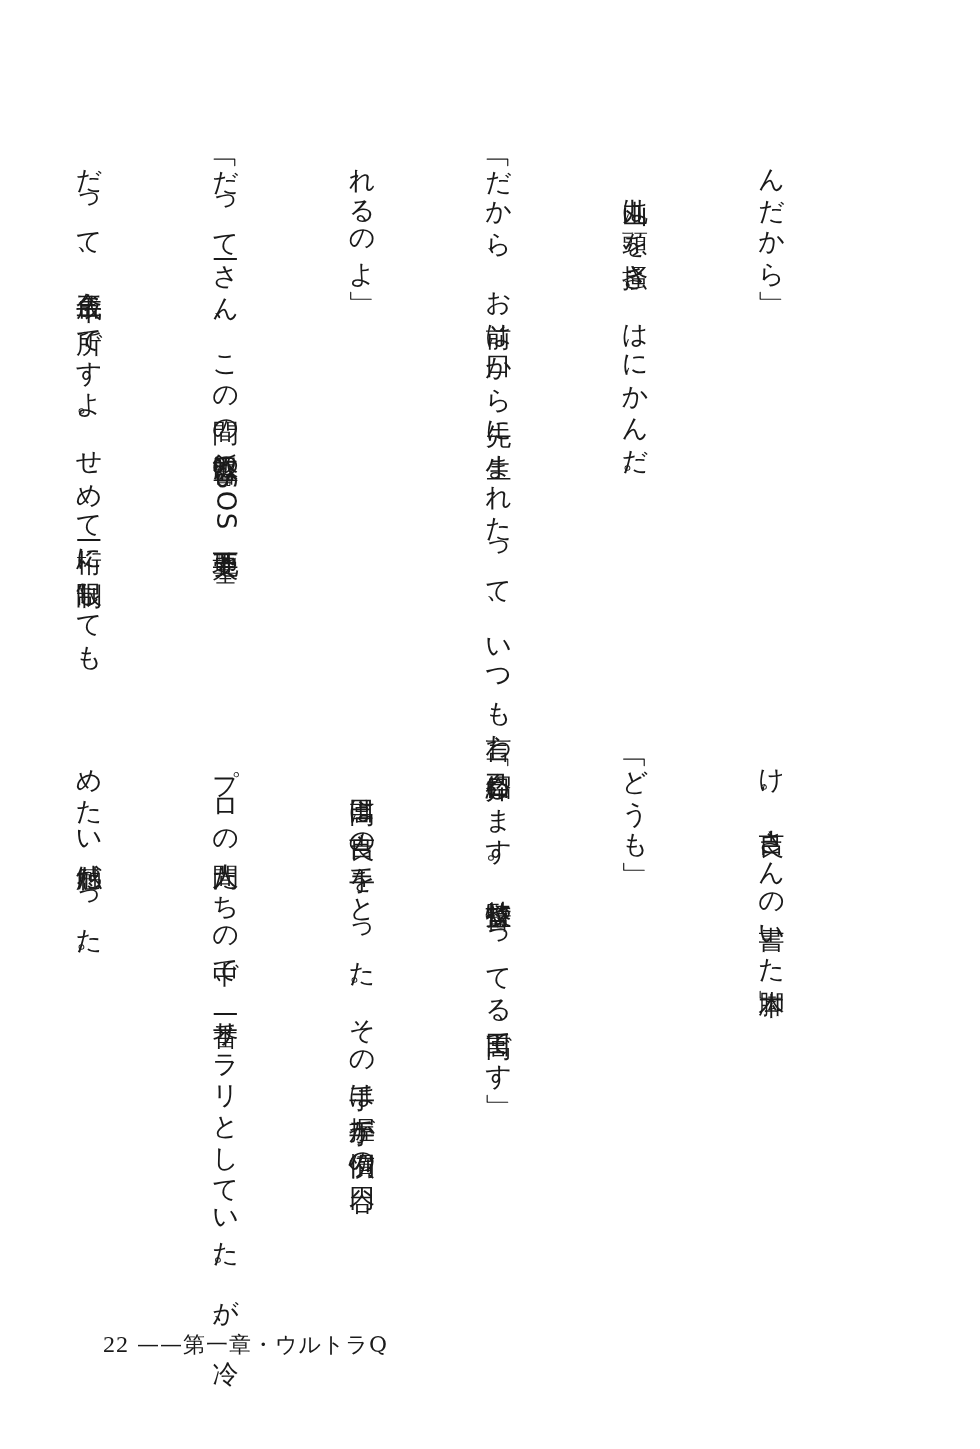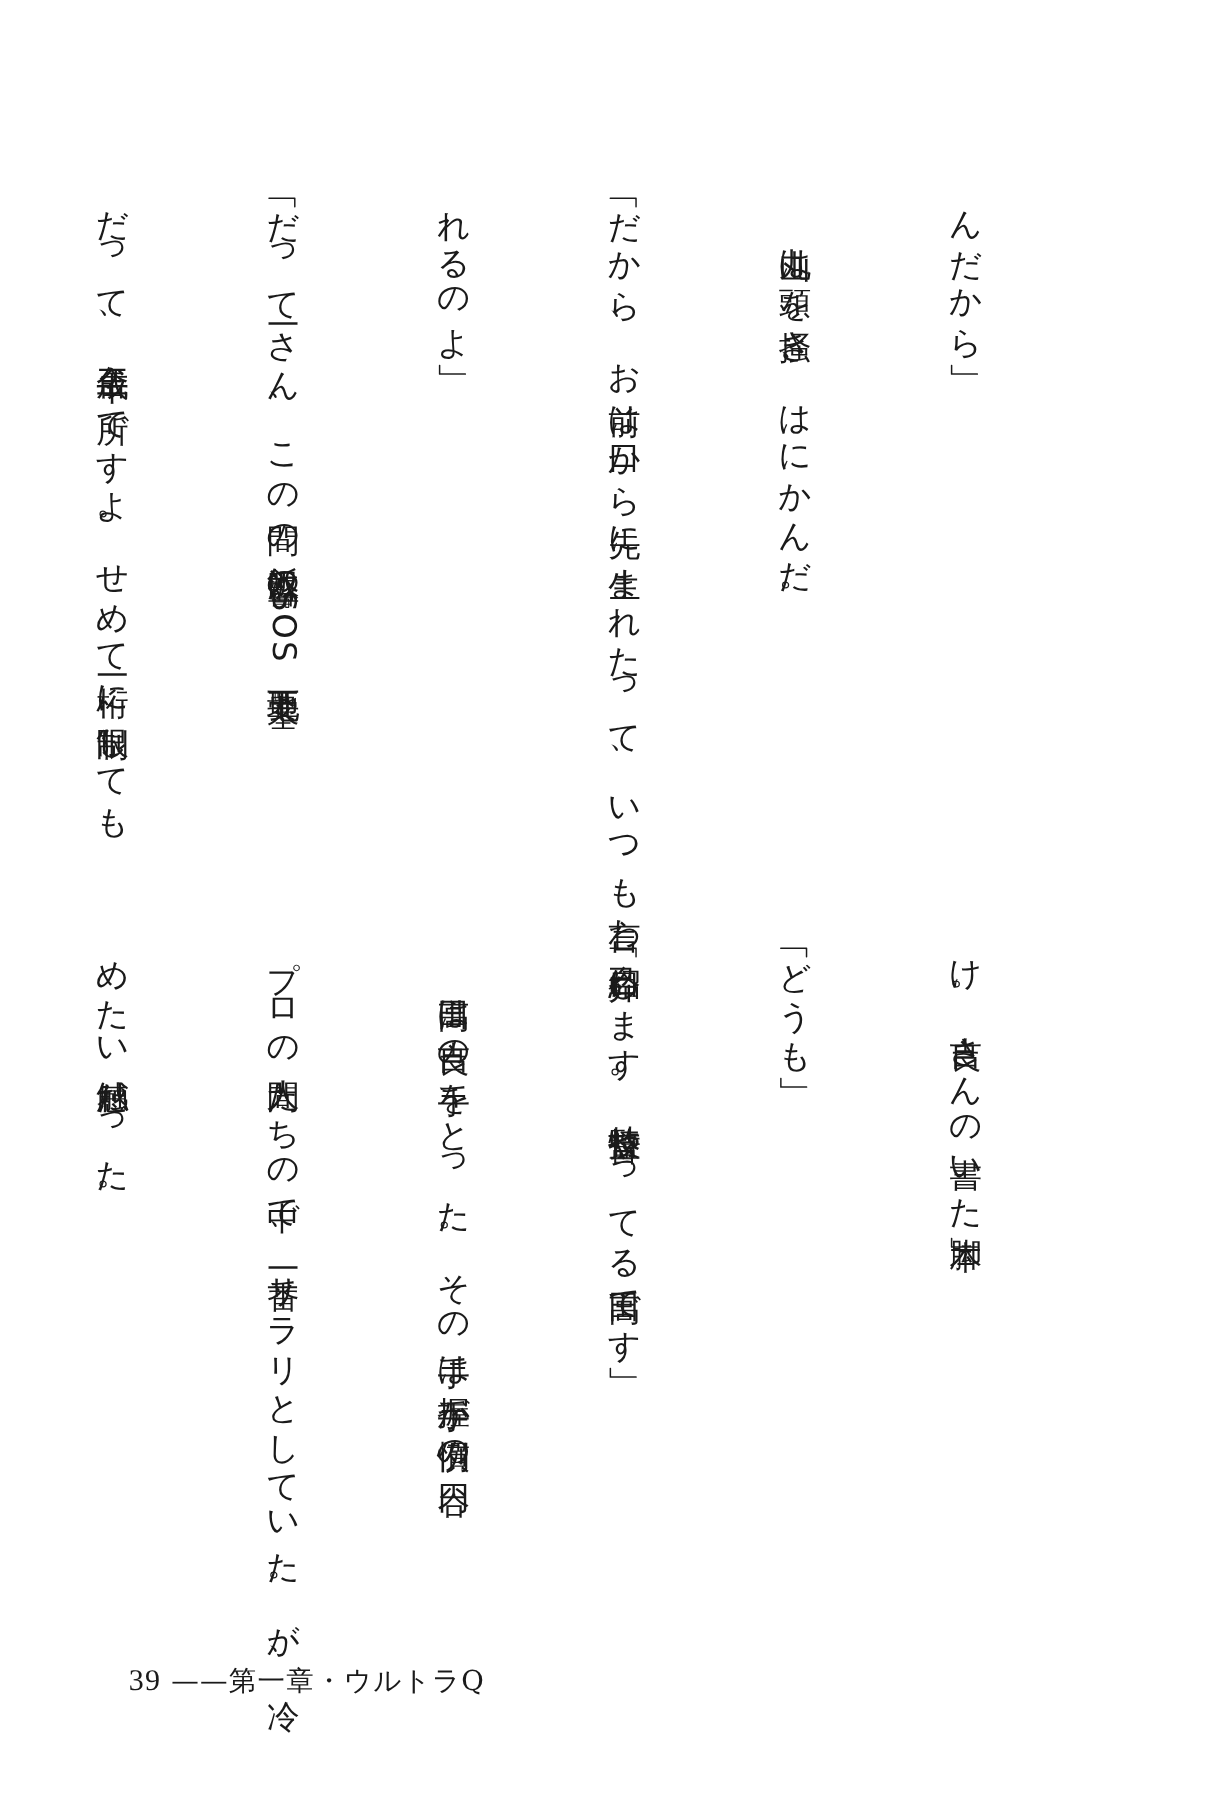--- a/index.html
+++ b/index.html
@@ -88,13 +88,13 @@
   
   
   
   
   
   
   
   
 </div>
 
-<div class="footer"><span class="page-num">39</span> <span>——</span><span>第一章・ウルトラQ</span></div>
+<div class="footer"><span class="page-num">22</span> <span>——</span><span>第一章・ウルトラQ</span></div>
 
 </body></html>

